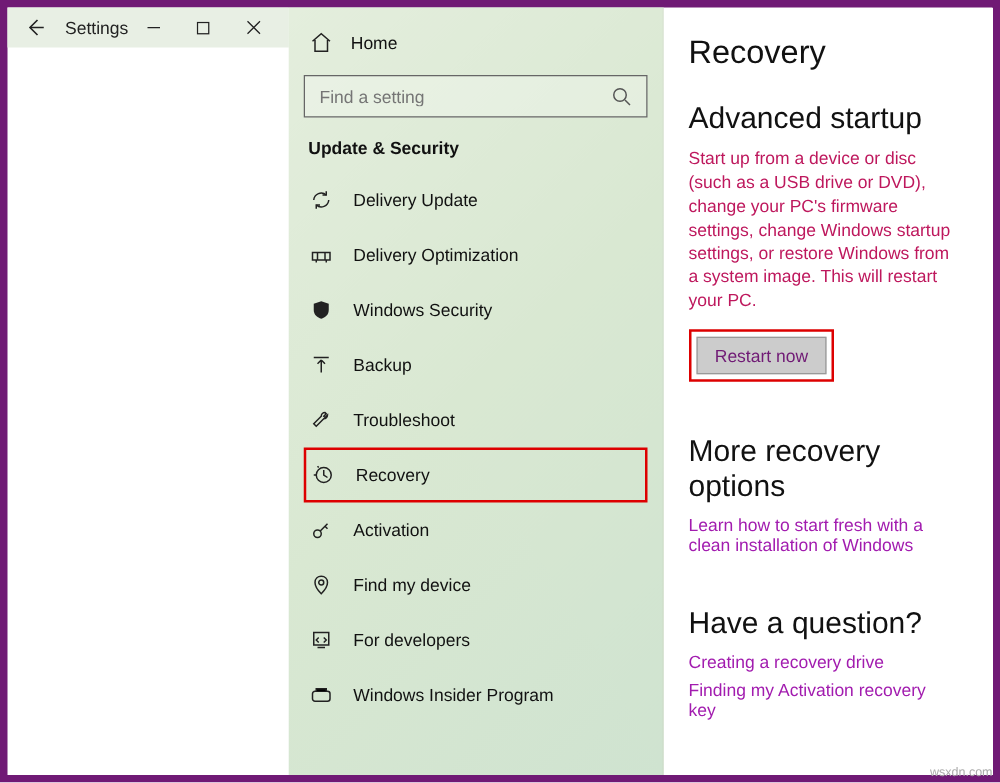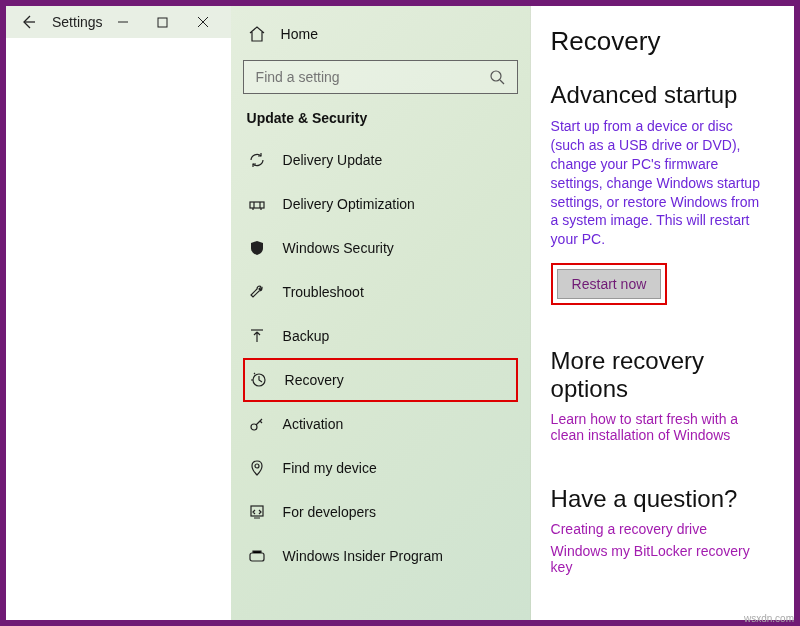--- a/index.html
+++ b/index.html
@@ -107,21 +107,21 @@
     font-size: 26px; font-weight: 400;
     margin: 2px 0 24px 0;
     color: #111;
   }
   .subhead {
     font-size: 24px; font-weight: 400;
     margin: 22px 0 8px 0;
     color: #111;
   }
   .bodytext {
-    font-size: 14px; color: #6d28d9;
+    font-size: 14px; color: #be185d;
     line-height: 1.35;
     margin: 0 0 12px 0;
   }
   .btn-wrap {
     display: inline-block;
     border: 2px solid #d00;
     padding: 4px;
     margin-top: 2px;
   }
   .btn {
@@ -227,34 +227,34 @@
             <svg width="18" height="18" viewBox="0 0 18 18">
               <path d="M9 2 L15 4 V9 C15 13 12 15 9 16 C6 15 3 13 3 9 V4 Z" fill="#222"></path>
             </svg>
           </span>
         <span>Windows Security</span>
       </div>
 
       <div class="nav-item">
         <span class="icon">
             <svg width="18" height="18" viewBox="0 0 18 18">
-              <path d="M12 3a3 3 0 0 0-3 3l-6 6 2 2 6-6a3 3 0 0 0 3-3l-2 2-1-1 2-2z" fill="none" stroke="#222" stroke-width="1.2"></path>
-            </svg>
-          </span>
-        <span>Troubleshoot</span>
-      </div>
-
-      <div class="nav-item">
-        <span class="icon">
-            <svg width="18" height="18" viewBox="0 0 18 18">
               <path d="M9 15V5M9 5l-3 3M9 5l3 3" fill="none" stroke="#222" stroke-width="1.2"></path>
               <path d="M3 3h12" stroke="#222" stroke-width="1.2"></path>
             </svg>
           </span>
         <span>Backup</span>
+      </div>
+
+      <div class="nav-item">
+        <span class="icon">
+            <svg width="18" height="18" viewBox="0 0 18 18">
+              <path d="M12 3a3 3 0 0 0-3 3l-6 6 2 2 6-6a3 3 0 0 0 3-3l-2 2-1-1 2-2z" fill="none" stroke="#222" stroke-width="1.2"></path>
+            </svg>
+          </span>
+        <span>Troubleshoot</span>
       </div>
 
       <div class="nav-item selected">
         <span class="icon">
             <svg width="18" height="18" viewBox="0 0 18 18">
               <circle cx="9" cy="9" r="6" fill="none" stroke="#222" stroke-width="1.2"></circle>
               <path d="M9 5v4l3 2M3 9H1M5 3l-1-1" fill="none" stroke="#222" stroke-width="1.2"></path>
             </svg>
           </span>
         <span>Recovery</span>
@@ -308,21 +308,21 @@
       <p class="bodytext">Start up from a device or disc (such as a USB drive or DVD), change your PC's firmware settings, change Windows startup settings, or restore Windows from a system image. This will restart your PC.</p>
       <div class="btn-wrap">
         <button class="btn">Restart now</button>
       </div>
 
       <div class="subhead" style="margin-top:42px">More recovery options</div>
       <a class="link">Learn how to start fresh with a clean installation of Windows</a>
 
       <div class="subhead" style="margin-top:42px">Have a question?</div>
       <a class="link">Creating a recovery drive</a>
-      <a class="link">Windows my BitLocker recovery key</a>
+      <a class="link">Finding my Activation recovery key</a>
 
       <div style="height:22px"></div>
       <div class="help-row">
         <span class="icon">
             <svg width="18" height="18" viewBox="0 0 18 18">
               <path d="M3 3h12v8H8l-3 3v-3H3z" fill="none" stroke="#222" stroke-width="1.2"></path>
             </svg>
           </span>
         <a class="link" style="margin:12px">Get help</a>
       </div>

